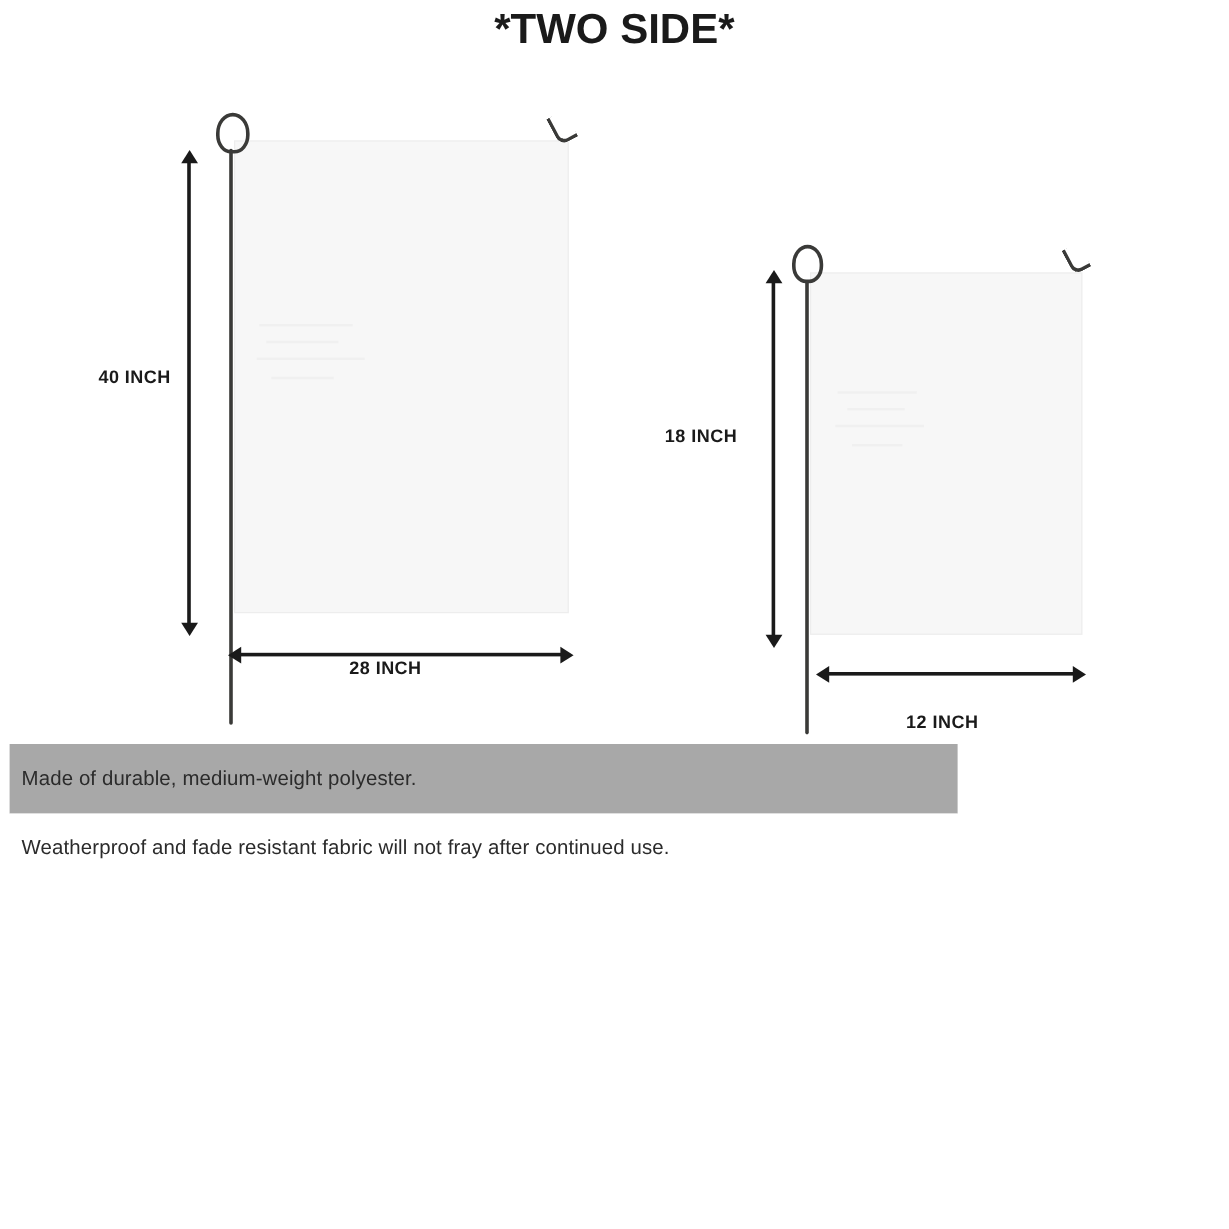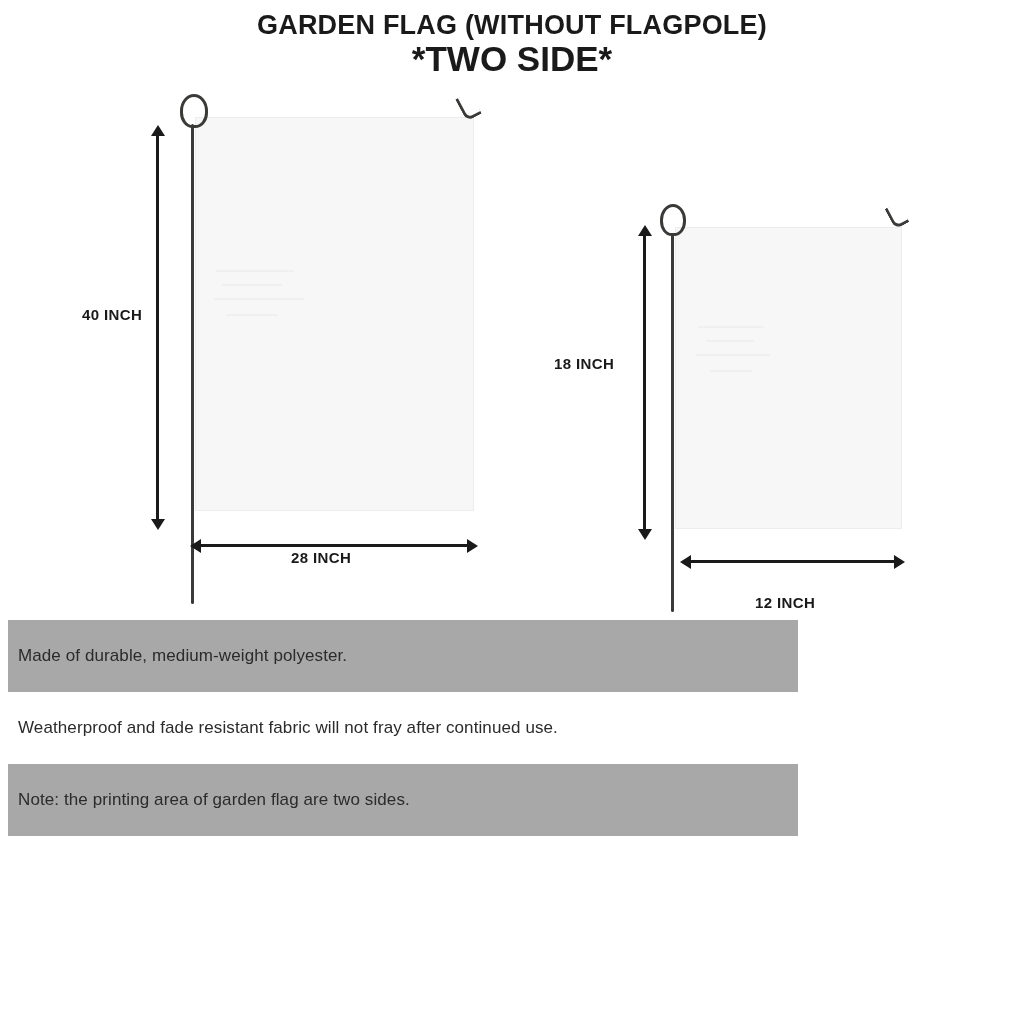--- a/index.html
+++ b/index.html
@@ -155,37 +155,36 @@
   .label-w-small { left: 755px; top: 594px; }
 
   
   .feature-list {
     position: absolute;
     left: 8px;
     top: 620px;
     width: 790px;
   }
   .feature-row {
-    height: 72px;
+    height: 58px;
     display: flex;
     align-items: center;
     padding-left: 10px;
     font-size: 17px;
     color: #2b2b2b;
     box-sizing: border-box;
     letter-spacing: 0.1px;
   }
   .feature-row.shaded { background: #a8a8a8; }
   .feature-row.plain  { background: #ffffff; }
 </style>
 </head>
 <body>
 
 <div class="title-block">
-  <div class="title-line-1">GARDEN FLAG (WITHOUT FLAGPOLE)</div>
   <div class="title-line-2">*TWO SIDE*</div>
 </div>
 
 <div class="diagram diagram-large">
   <div class="flag-fabric large">
     <div class="crease" style="left:20px; top:152px; width:78px;"></div>
     <div class="crease" style="left:26px; top:166px; width:60px;"></div>
     <div class="crease" style="left:18px; top:180px; width:90px;"></div>
     <div class="crease" style="left:30px; top:196px; width:52px;"></div>
   </div>
@@ -212,14 +211,13 @@
 </div>
 
 <div class="arrow-v v-arrow-small"></div>
 <div class="dim-label label-h-small">18 INCH</div>
 <div class="arrow-h h-arrow-small"></div>
 <div class="dim-label label-w-small">12 INCH</div>
 
 <div class="feature-list">
   <div class="feature-row shaded">Made of durable, medium-weight polyester.</div>
   <div class="feature-row plain">Weatherproof and fade resistant fabric will not fray after continued use.</div>
-  <div class="feature-row shaded">Note: the printing area of garden flag are two sides.</div>
 </div>
 
 </body></html>

